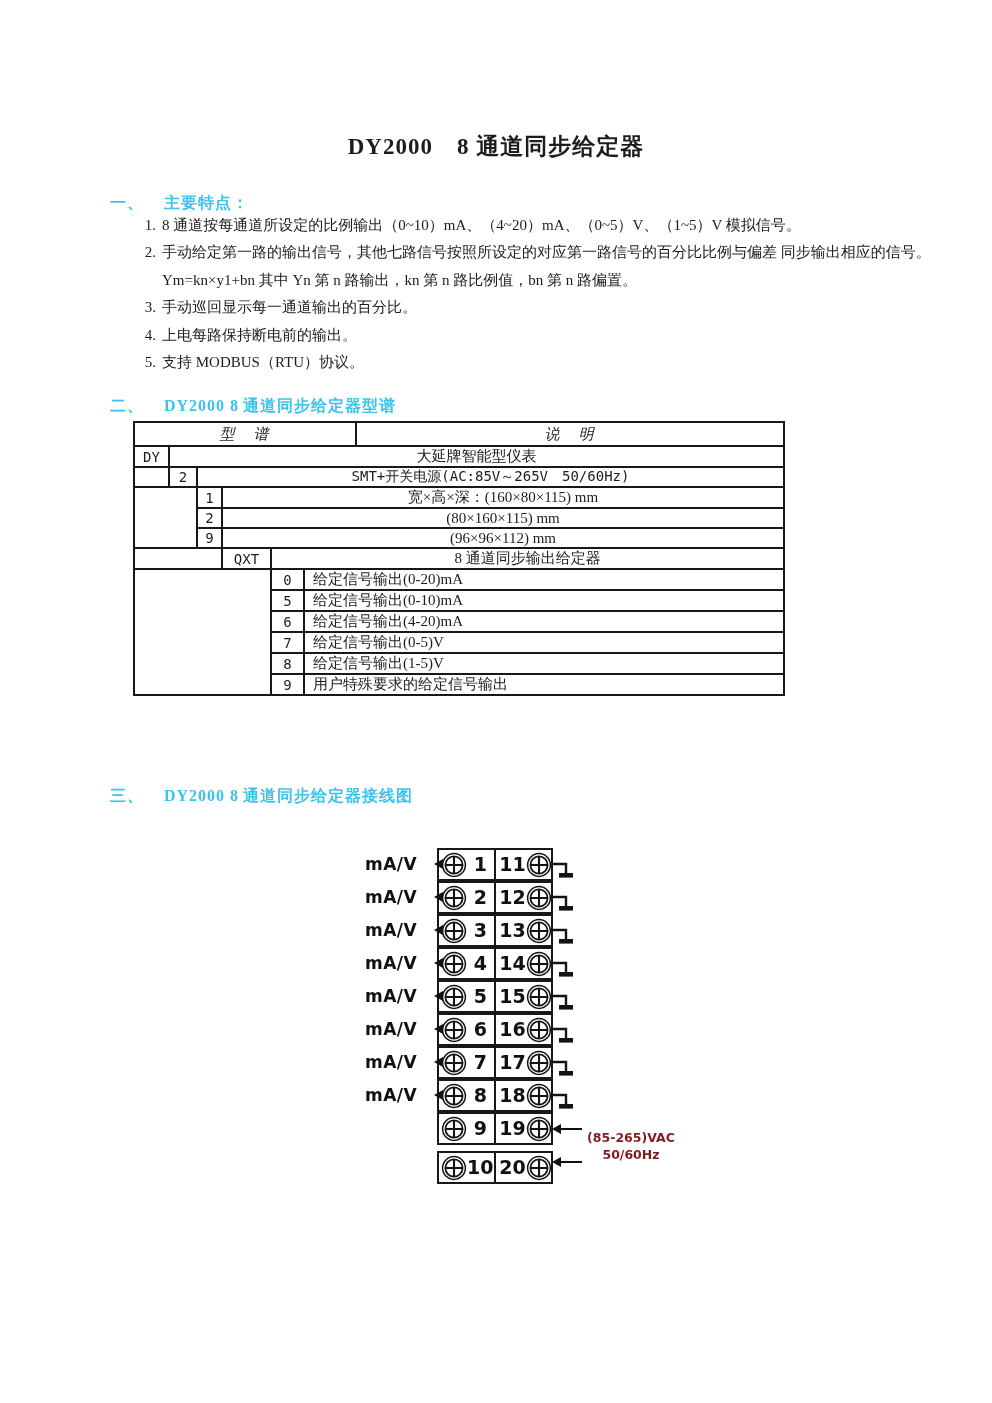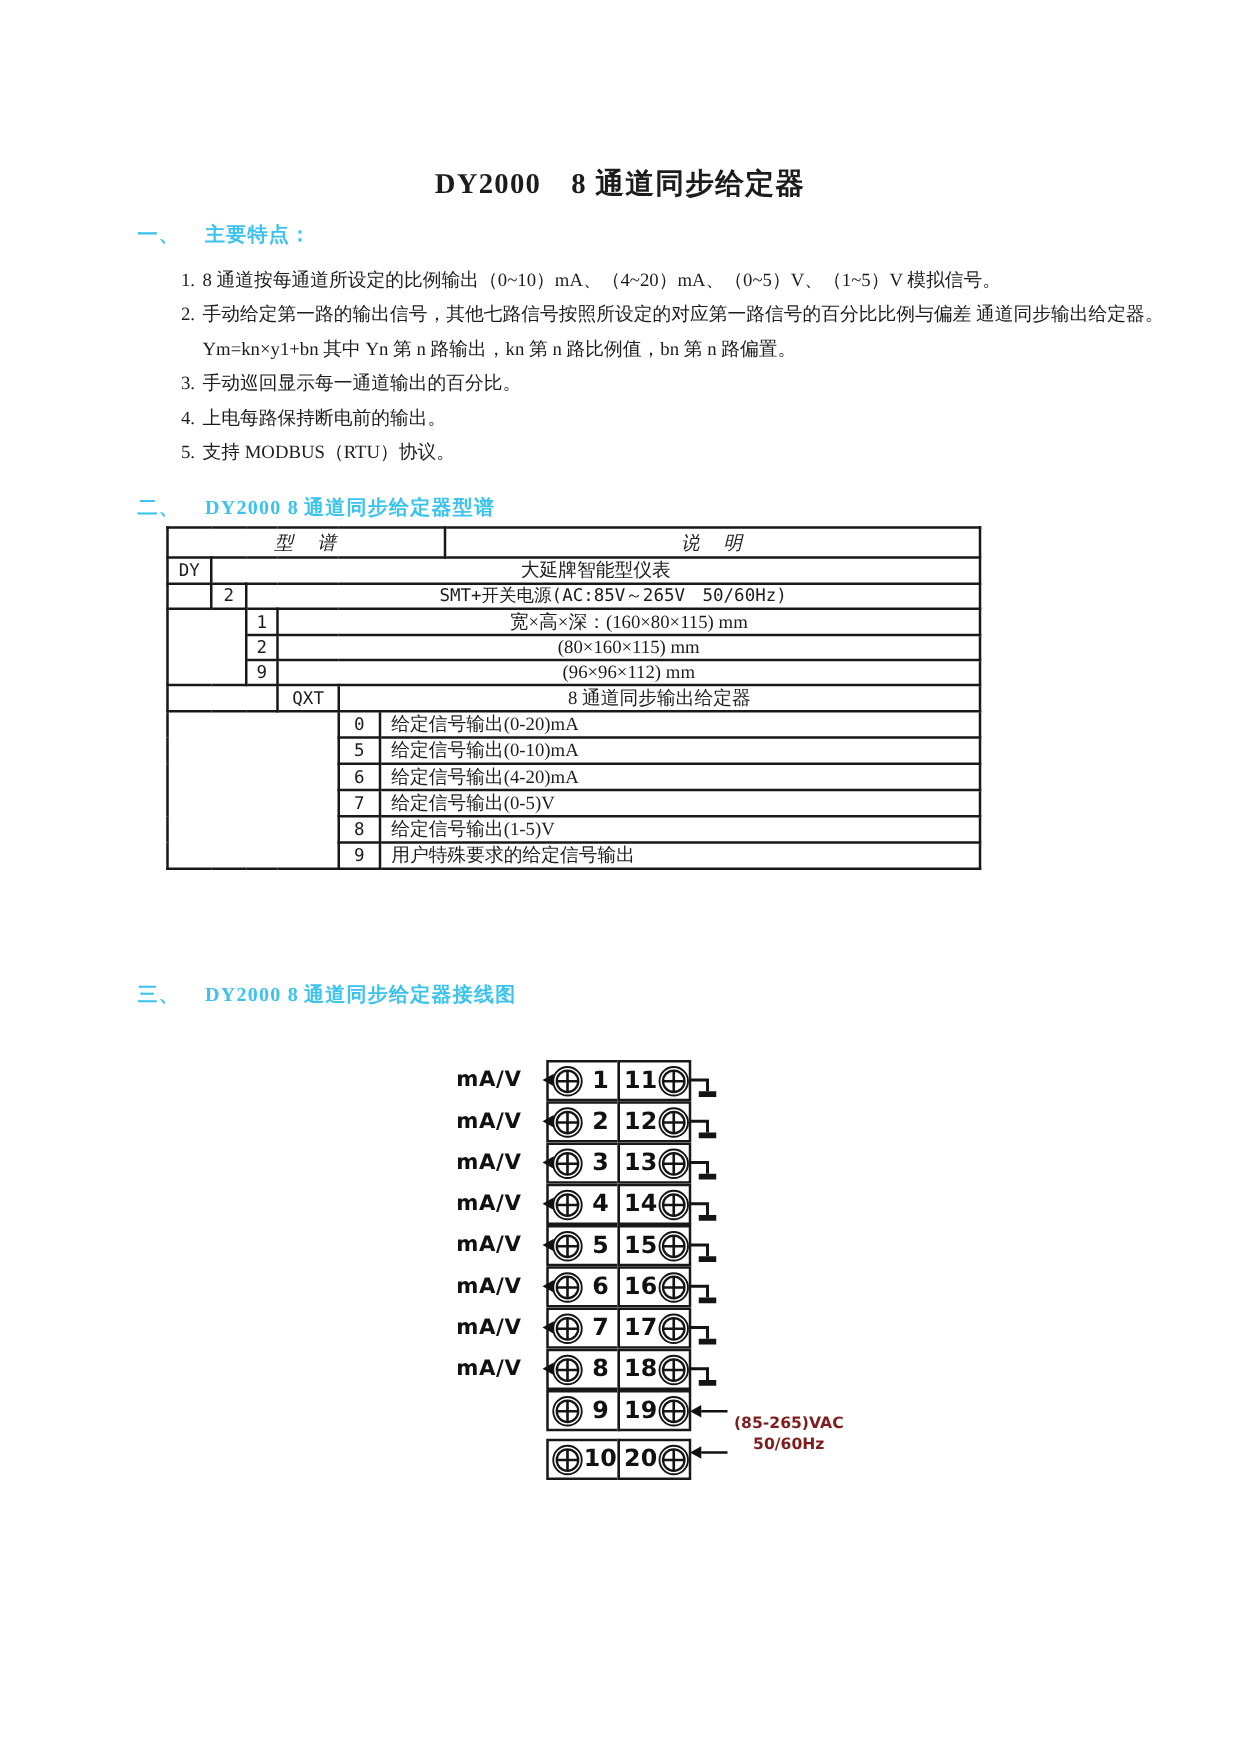--- a/index.html
+++ b/index.html
@@ -18,21 +18,21 @@
   }
 
   
   .sec-head {
     position:absolute; left:110px;
     color:#3bc3ee; font-weight:bold; font-size:16px; letter-spacing:1px;
     white-space:nowrap;
   }
   .sec-head .sec-label { margin-right:20px; }
   .sec-head .sec-code  { font-family:"Liberation Serif","DejaVu Serif",serif; margin-right:4px; }
-  #sec-features { top:178px;text-align:right; }
+  #sec-features { top:193px;text-align:right; }
   #sec-spectrum { top:396px; }
   #sec-wiring   { top:786px; }
 
   
   .features {
     position:absolute; left:138px; top:212px; width:824px;
     font-size:15px; line-height:27.4px;
   }
   .feature-item { padding-left:24px; }
   .feature-item .num { display:inline-block; width:18px; margin-left:-24px; margin-right:6px; text-align:right; }
@@ -110,21 +110,21 @@
 
   <div class="sec-head" id="sec-features">
     <span class="sec-label">一、</span><span>主要特点：</span>
   </div>
 
   <div class="features">
     <div class="feature-item">
       <span class="num">1.</span><span>8 通道按每通道所设定的比例输出（0~10）mA、（4~20）mA、（0~5）V、（1~5）V 模拟信号。</span>
     </div>
     <div class="feature-item">
-      <span class="num">2.</span><span>手动给定第一路的输出信号，其他七路信号按照所设定的对应第一路信号的百分比比例与偏差 通道同步输出给定器。Ym=kn×y1+bn 其中 Yn 第 n 路输出，kn 第 n 路比例值，bn 第 n 路偏置。</span>
+      <span class="num">2.</span><span>手动给定第一路的输出信号，其他七路信号按照所设定的对应第一路信号的百分比比例与偏差 同步输出相应的信号。Ym=kn×y1+bn 其中 Yn 第 n 路输出，kn 第 n 路比例值，bn 第 n 路偏置。</span>
     </div>
     <div class="feature-item">
       <span class="num">3.</span><span>手动巡回显示每一通道输出的百分比。</span>
     </div>
     <div class="feature-item">
       <span class="num">4.</span><span>上电每路保持断电前的输出。</span>
     </div>
     <div class="feature-item">
       <span class="num">5.</span><span>支持 MODBUS（RTU）协议。</span>
     </div>

